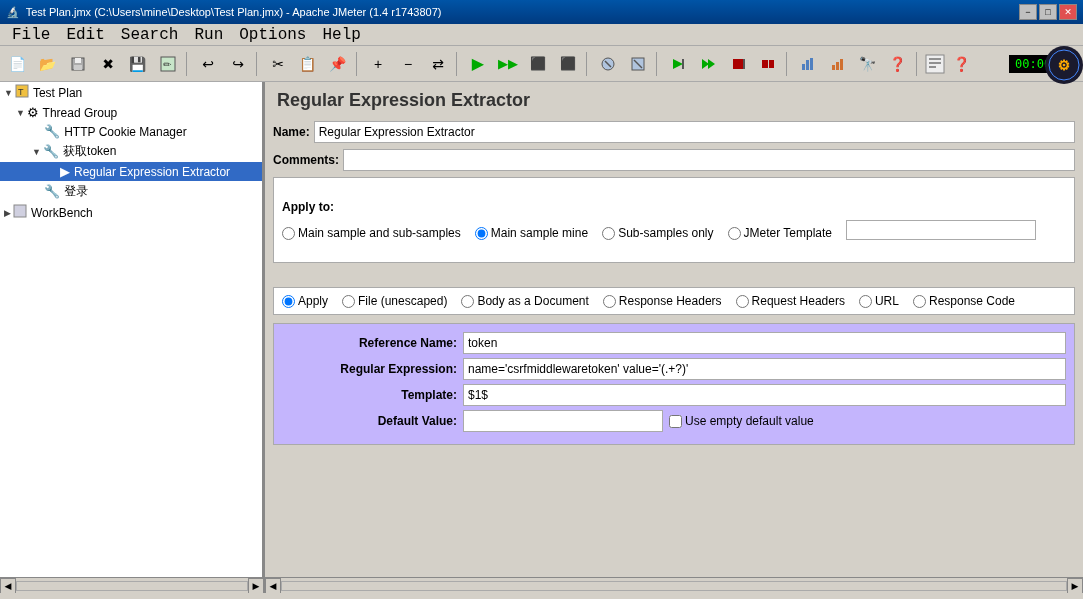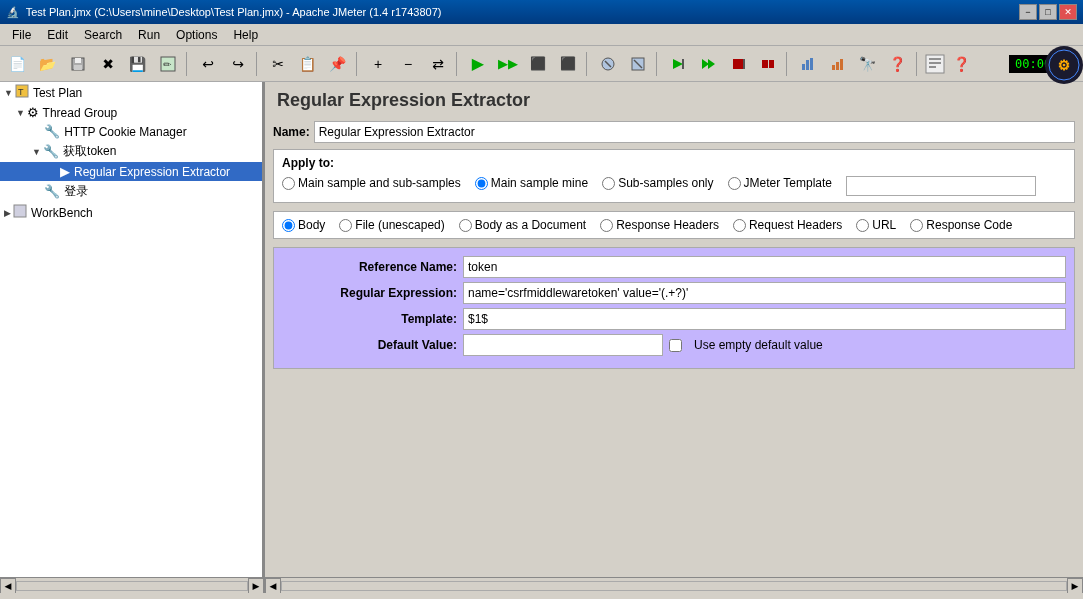--- a/index.html
+++ b/index.html
@@ -35,21 +35,22 @@
       border-bottom: 1px solid #aaa;
       display: flex;
       gap: 0;
       height: 22px;
       align-items: center;
       padding: 0 4px;
     }
     .menu-item {
       padding: 2px 8px;
       cursor: pointer;
-      font-size: 12px;
+      font-size: 16px;
+      font-family: Liberation Mono, monospace;
     }
 
     
     #toolbar {
       background: #d4d0c8;
       border-bottom: 1px solid #aaa;
       display: flex;
       align-items: center;
       padding: 2px 4px;
       gap: 2px;
@@ -142,21 +143,21 @@
       height: 22px;
       border: 1px solid #aaa;
       background: white;
       padding: 2px 4px;
       font-size: 12px;
     }
 
     
     .radio-group {
       display: flex;
-      align-items: flex-start;
+      align-items: flex-end;
       gap: 14px;
       flex-wrap: wrap;
     }
     .radio-label { display: flex; align-items: center; gap: 3px; cursor: pointer; font-size: 12px; }
 
     
     .field-row {
       display: flex;
       align-items: center;
       margin-bottom: 4px;
@@ -199,22 +200,22 @@
       flex: 1;
       height: 10px;
       background: #d4d0c8;
       border: 1px solid #aaa;
     }
 
     
     .apply-section {
       background: white;
       border: 1px solid #aaa;
-      padding: 6px 8px;
-      margin-bottom: 8px;
+      padding: 22px 8px;
+      margin-bottom: 24px;
     }
     .apply-title {
       font-weight: bold;
       font-size: 12px;
       margin-bottom: 6px;
     }
     .field-to-check-section {
       background: white;
       border: 1px solid #aaa;
       padding: 6px 8px;
@@ -232,21 +233,21 @@
       align-items: center;
       gap: 6px;
     }
     .default-input {
       width: 200px;
       height: 22px;
       border: 1px solid #aaa;
       background: white;
     }
     .checkbox-label {
-      display: flex; align-items: center; gap: 12px; font-size: 12px;
+      display: flex; align-items: center; gap: 3px; font-size: 12px;
     }
   </style>
 </head>
 <body>
 
 <div id="titlebar">
   <div id="titlebar-left">
     <span>🔬</span>
     <span>Test Plan.jmx (C:\Users\mine\Desktop\Test Plan.jmx) - Apache JMeter (1.4 r1743807)</span>
   </div>
@@ -438,20 +439,24 @@
   <div id="right-panel">
     <div class="content-area">
 
       <div class="panel-title">Regular Expression Extractor</div>
 
       <div class="form-row">
         <span class="form-label">Name:</span>
         <input type="text" class="form-input" value="Regular Expression Extractor" style="">
       </div>
 
+      <div class="form-row">
+        <span class="form-label">Comments:</span>
+        <input type="text" class="form-input" value="" style="">
+      </div>
 
       <div class="apply-section">
         <div class="apply-title">Apply to:</div>
         <div class="radio-group">
           <label class="radio-label">
             <input type="radio" name="apply" style="">
             <span>Main sample and sub-samples</span>
           </label>
           <label class="radio-label">
             <input type="radio" name="apply" checked="" style="">
@@ -466,21 +471,21 @@
             <span>JMeter Template</span>
           </label>
           <input type="text" class="jmeter-var-input" value="" style="">
         </div>
       </div>
 
       <div class="field-to-check-section">
         <div class="radio-group">
           <label class="radio-label">
             <input type="radio" name="field" checked="" style="">
-            <span>Body</span>
+            <span>Apply</span>
           </label>
           <label class="radio-label">
             <input type="radio" name="field" style="">
             <span>File (unescaped)</span>
           </label>
           <label class="radio-label">
             <input type="radio" name="field" style="">
             <span>Body as a Document</span>
           </label>
           <label class="radio-label">

